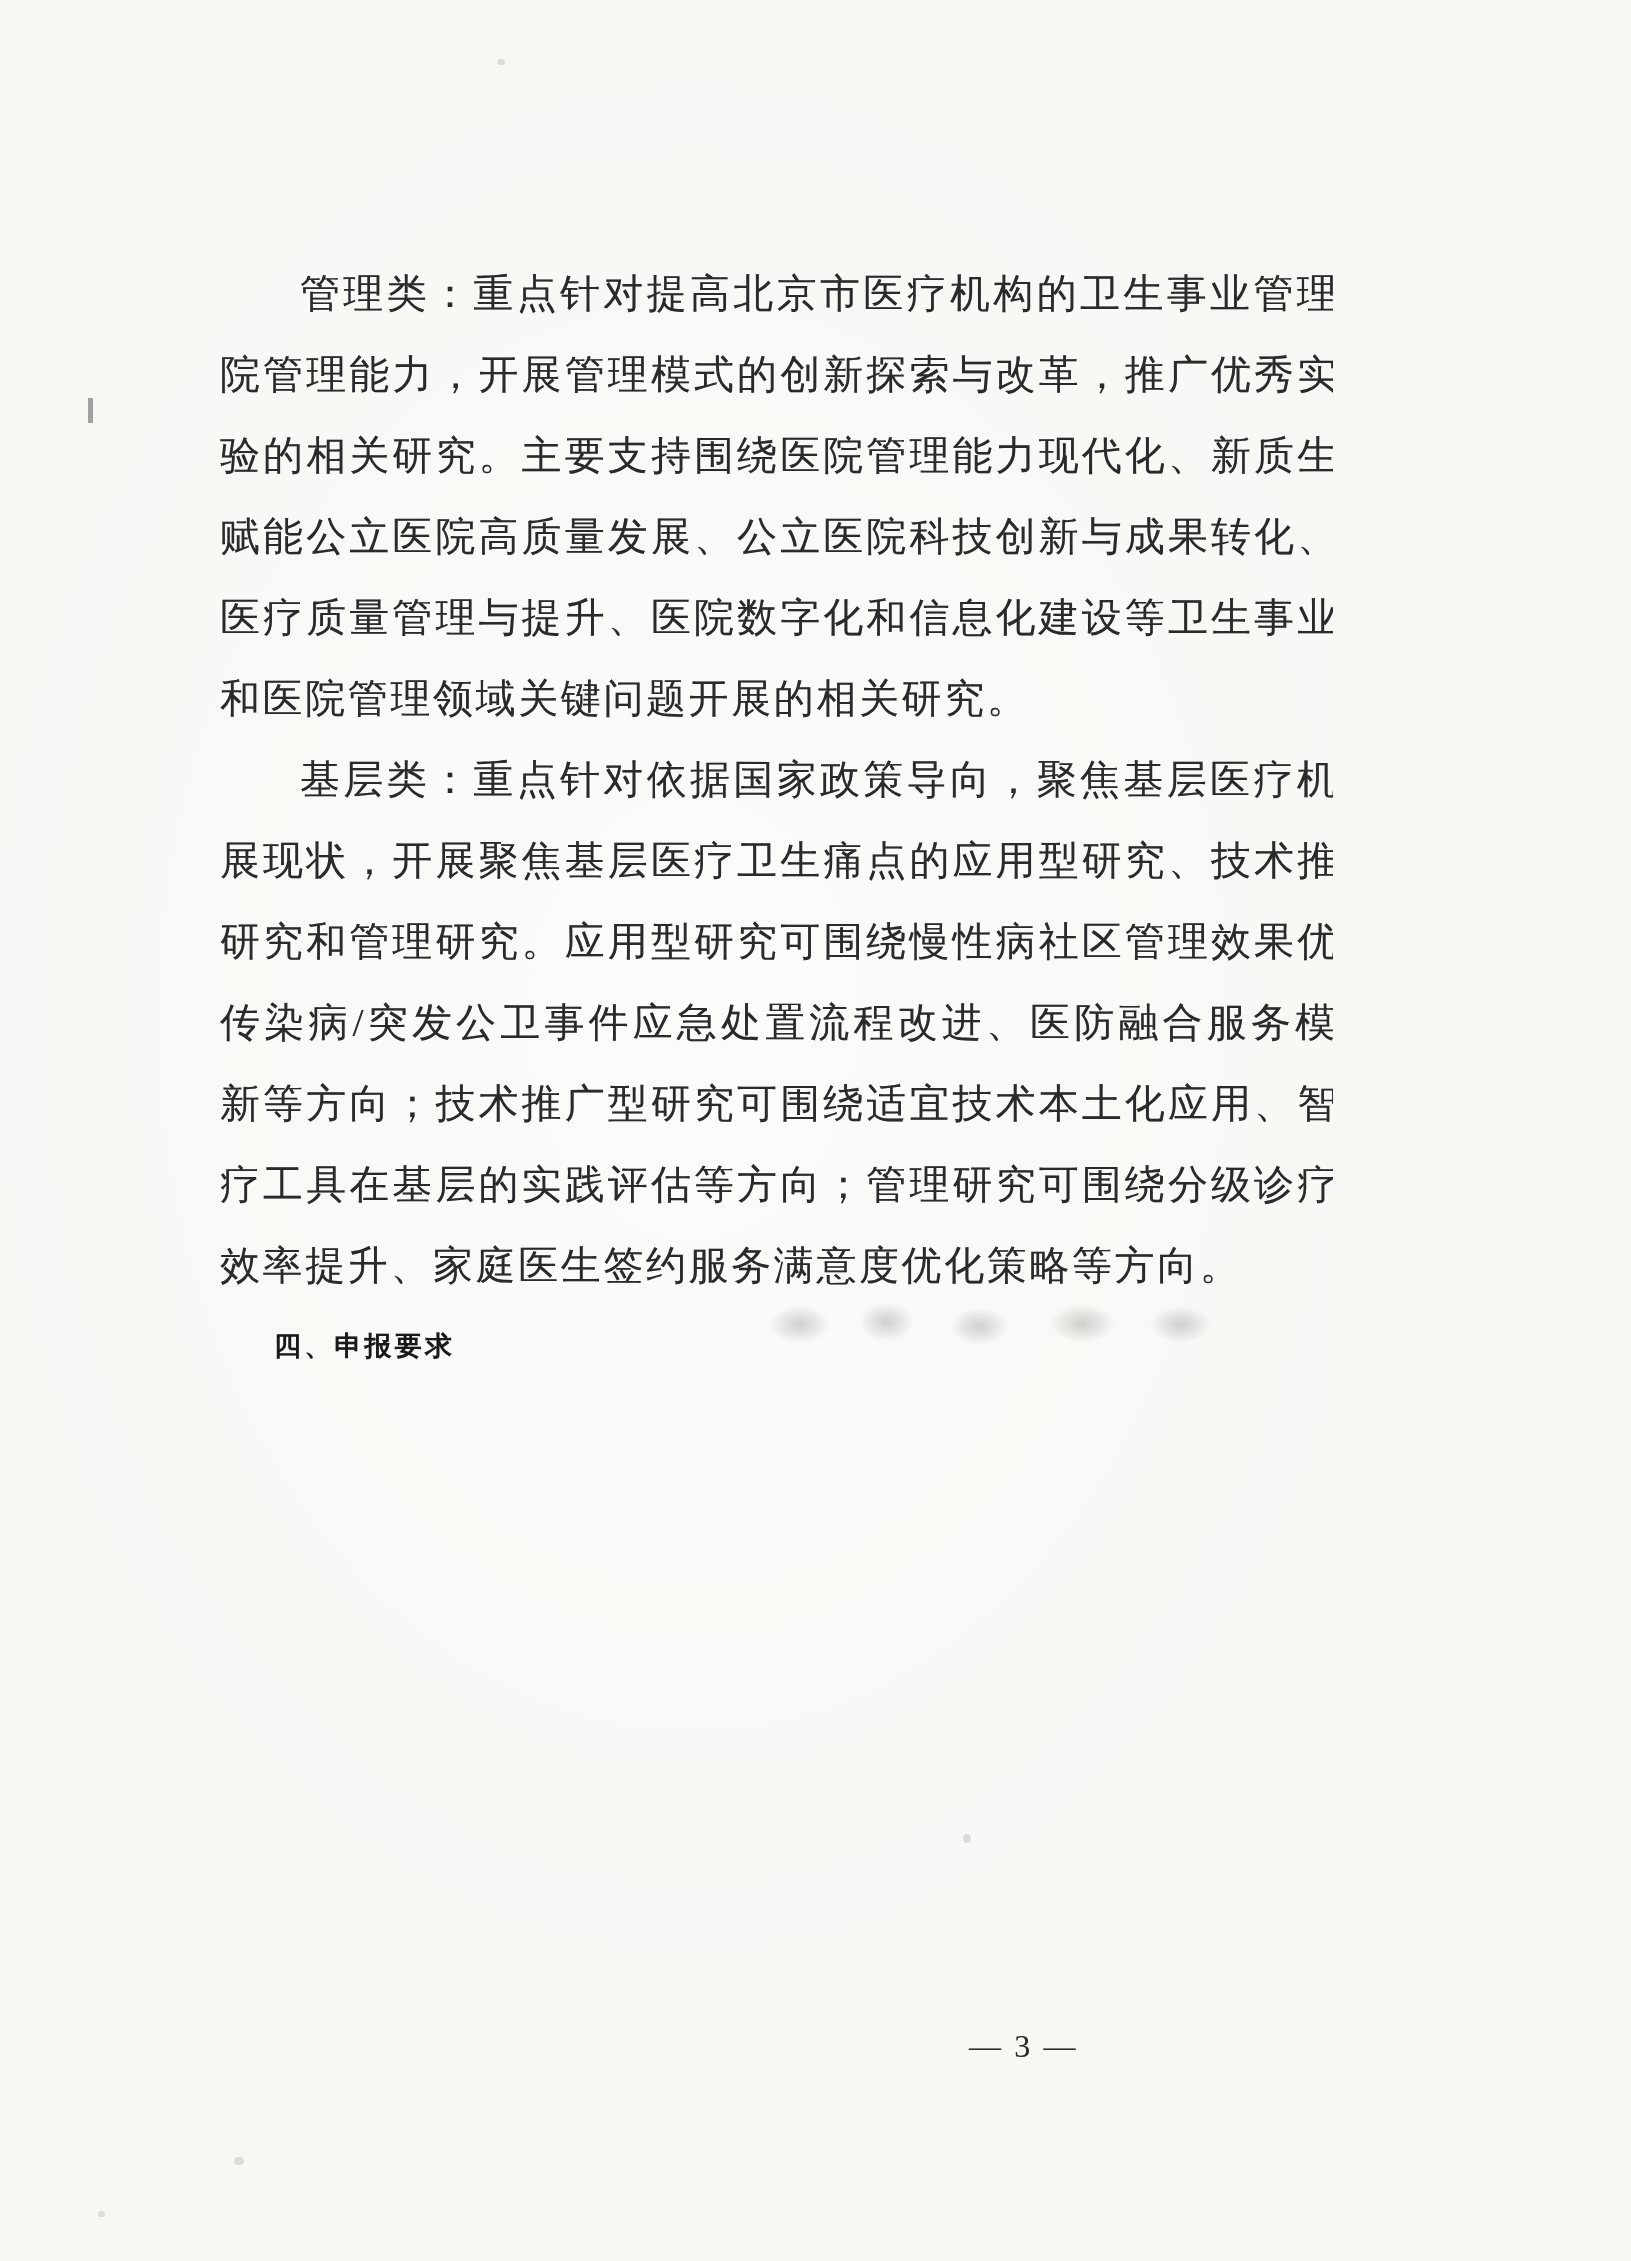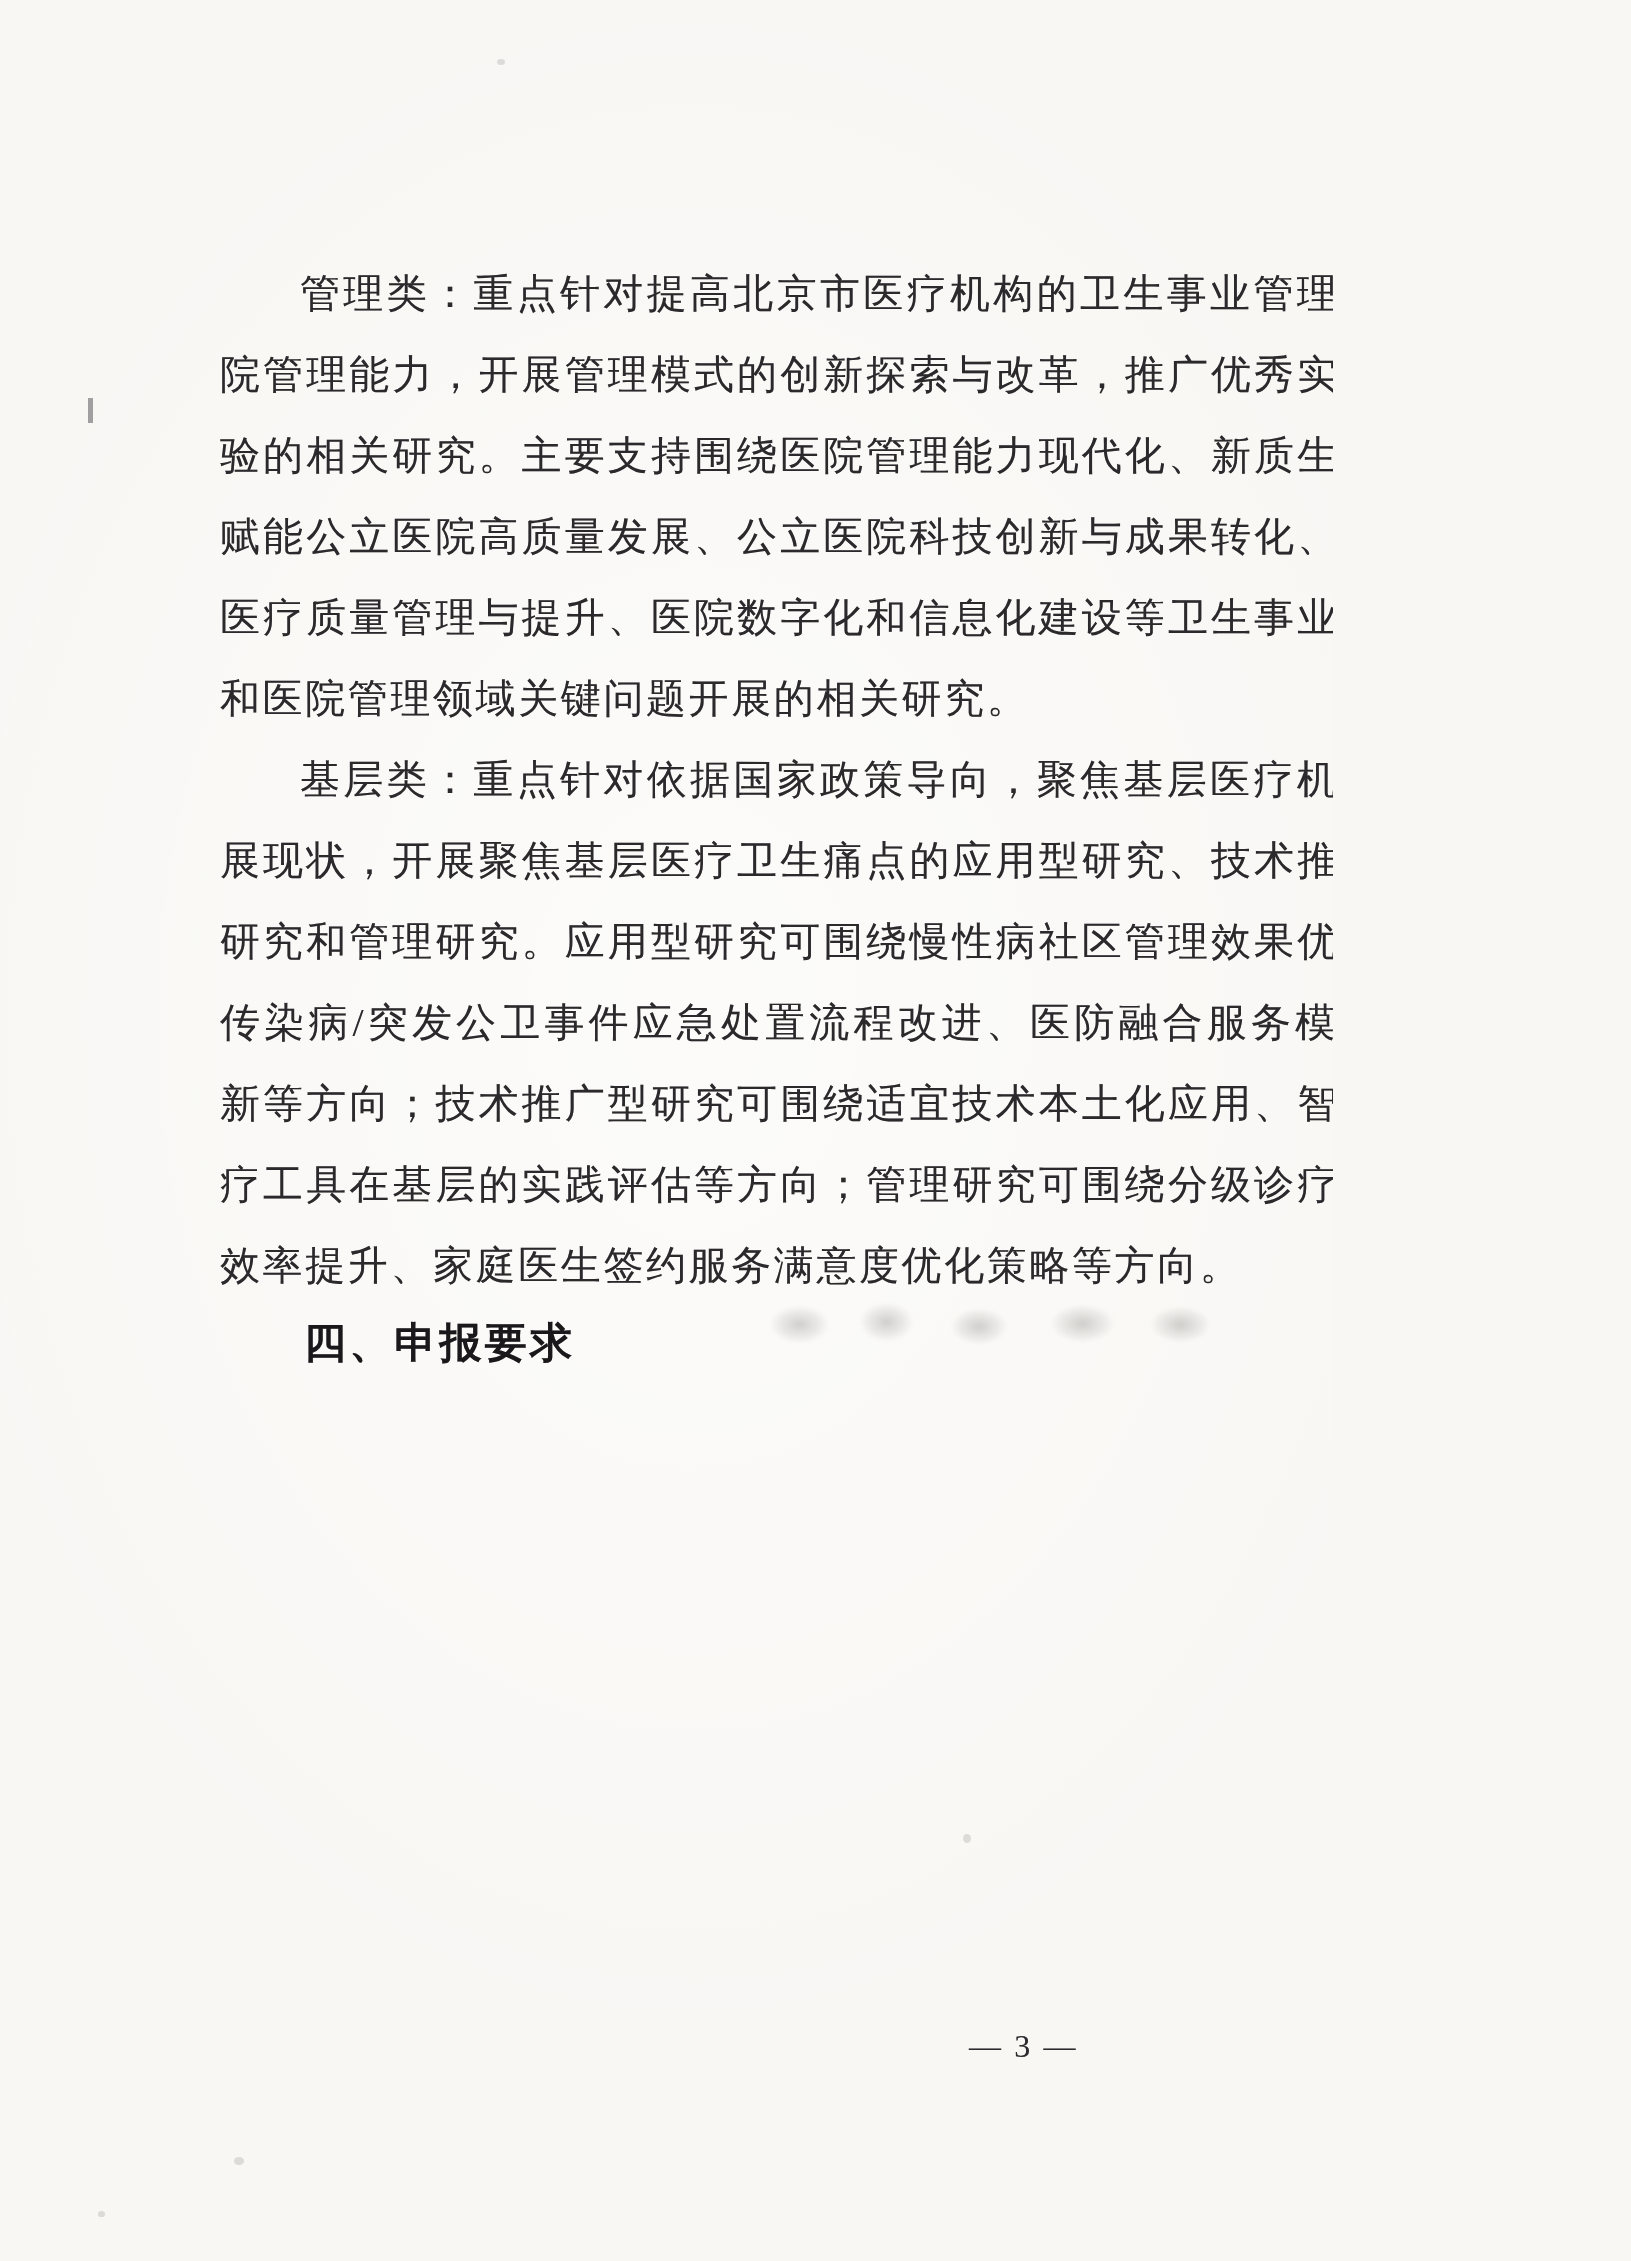--- a/index.html
+++ b/index.html
@@ -34,23 +34,23 @@
     text-align:justify;
     text-shadow:0 0 0.6px rgba(44,40,44,.35);
   }
   .para{
     margin:0;
     text-indent:2em;
   }
   .heading{
     margin:0;
     text-indent:2em;
-    font-family:Liberation Mono, monospace;
+    font-family:Liberation Sans, sans-serif;
     font-weight:700;
-    font-size:42px;
+    font-size:27px;
     line-height:81px;
     letter-spacing:3.2px;
     color:var(--heading-ink);
     text-shadow:0 0 0.6px rgba(26,24,27,.4);
   }
   .page-number{
     position:absolute;
     top:2027px;
     right:255px;
     font-size:32px;

